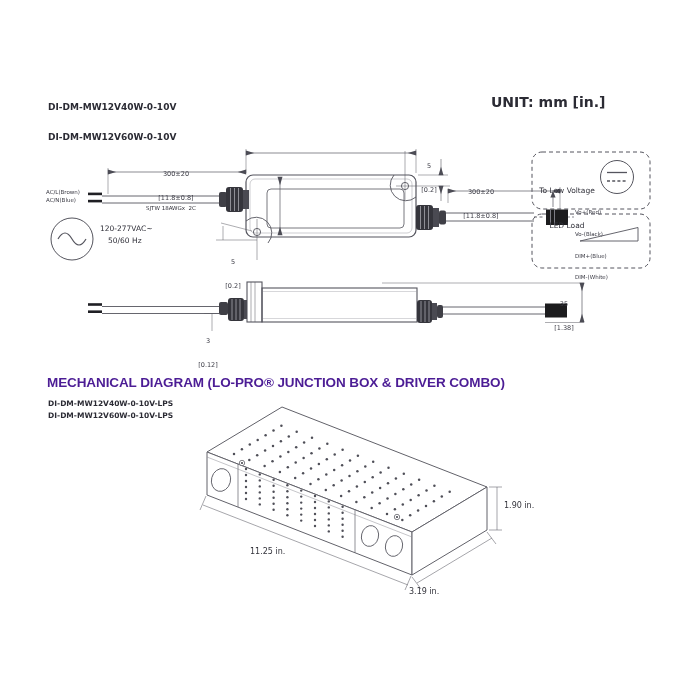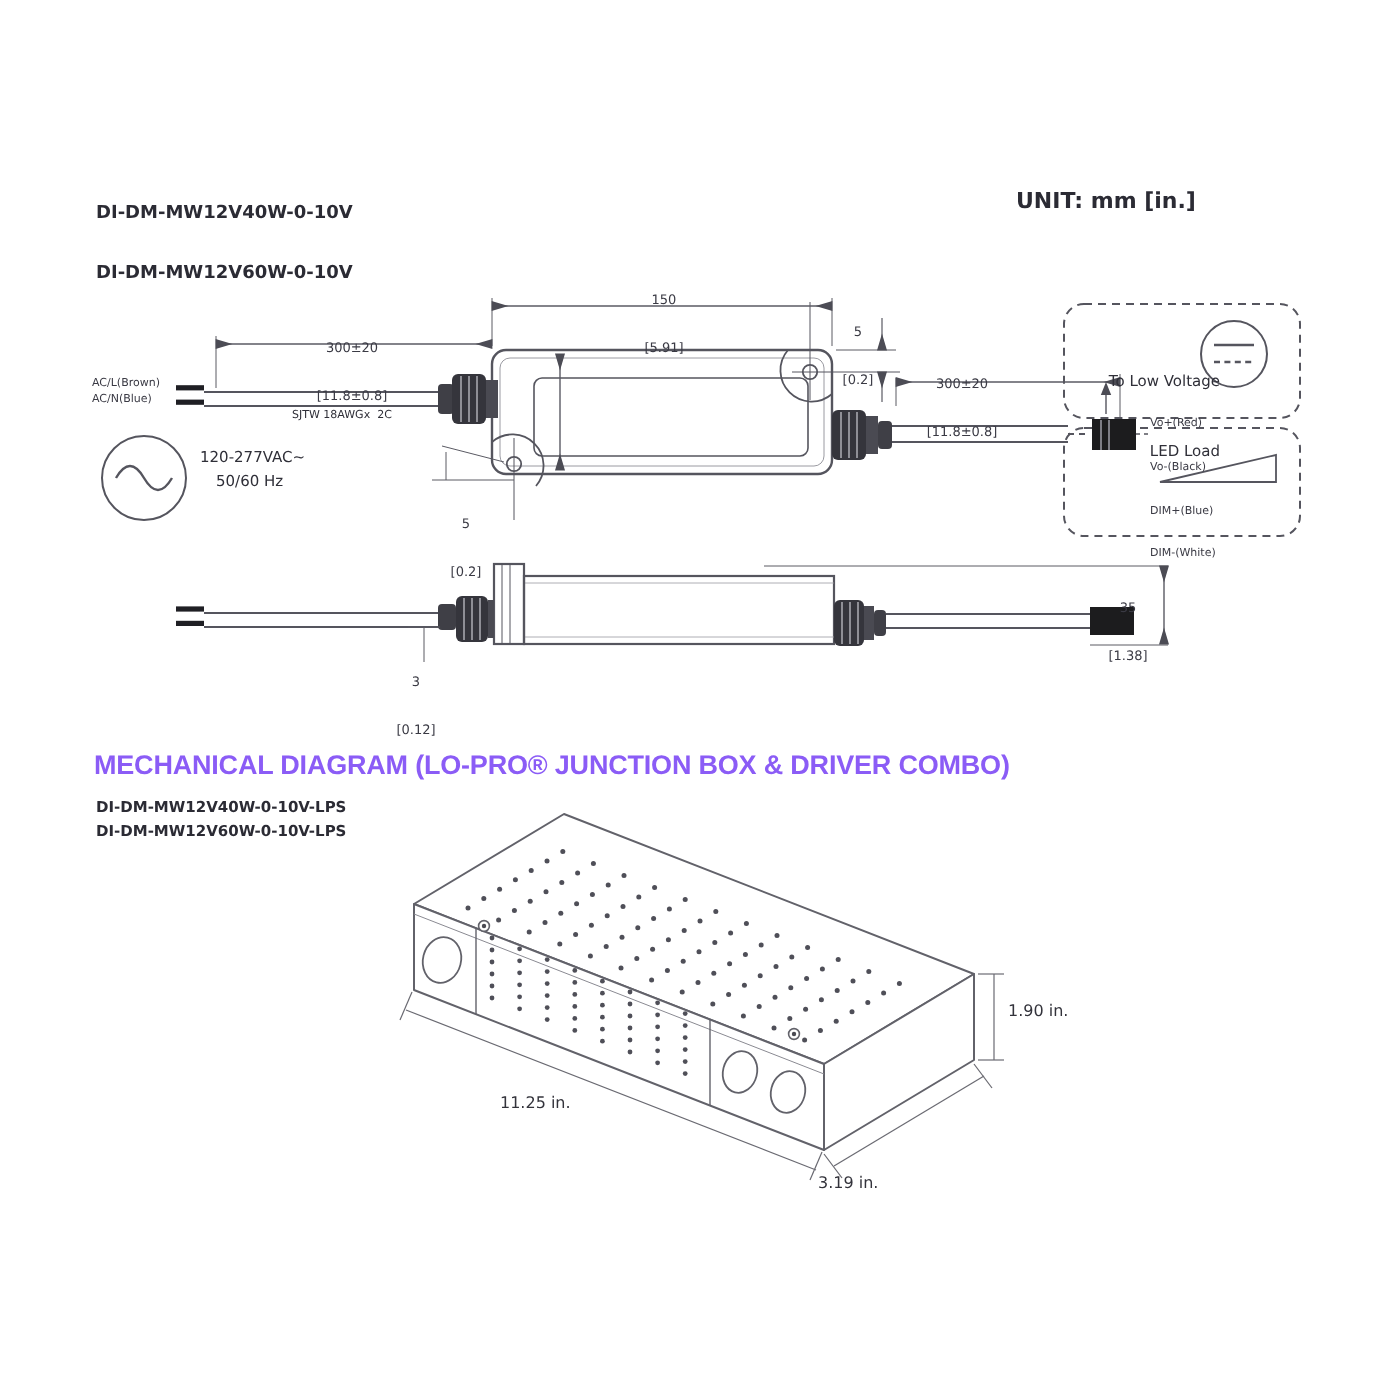--- a/index.html
+++ b/index.html
@@ -5,23 +5,23 @@
   html,body{margin:0;padding:0;background:#fff;}
   .canvas{position:relative;width:700px;height:700px;background:#fff;overflow:hidden;
           font-family:"DejaVu Sans",sans-serif;}
   svg{position:absolute;left:0;top:0;}
   .lbl{position:absolute;white-space:pre;color:#3a3a44;}
   .b{font-weight:bold;color:#2b2b34;}
   .dim{position:absolute;text-align:center;font-size:6.5px;line-height:8px;color:#3a3a44;white-space:pre;}
   .f55{font-size:5.5px;line-height:7px;}
   .f75{font-size:7.5px;}
   .heading{font-family:"Liberation Sans","DejaVu Sans",sans-serif;font-weight:bold;
-           font-size:13.5px;color:#8b5cf6;letter-spacing:-0.1px;}
+           font-size:13.5px;color:#4c1d95;letter-spacing:-0.1px;}
   .boxdim{font-size:8px;color:#33333b;}
-  .center{text-align:right;}
+  .center{text-align:center;}
 </style>
 </head>
 <body>
 
 <div class="canvas">
 
 <svg width="700" height="700" viewBox="0 0 700 700">
   <defs>
     <marker id="ar" markerWidth="10" markerHeight="8" refX="9" refY="4" orient="auto-start-reverse" markerUnits="userSpaceOnUse">
       <path d="M0.8,4 L9.2,1.5 L9.2,6.5 Z" fill="#4c4c55"></path>
@@ -310,26 +310,22 @@
       <line x1="487" y1="532" x2="496" y2="544"></line>
       <line x1="497" y1="487" x2="497" y2="530"></line>
       <line x1="489" y1="487" x2="502" y2="487"></line>
       <line x1="489" y1="530" x2="502" y2="530"></line>
     </g>
   </g>
 </svg>
 
 <div class="lbl b" style="left:48px;top:102px;font-size:9px;">DI-DM-MW12V40W-0-10V</div>
 <div class="lbl b" style="left:48px;top:132px;font-size:9px;">DI-DM-MW12V60W-0-10V</div>
-<div class="lbl b" style="left:508px;top:94px;font-size:11px;">UNIT: mm [in.]</div>
-
-<div class="dim" style="left:302px;top:130px;width:60px;">
-  <div>150</div>
-  <div>[5.91]</div>
-</div>
+<div class="lbl b" style="left:491px;top:94px;font-size:14px;">UNIT: mm [in.]</div>
+
 <div class="dim" style="left:407px;top:146px;width:44px;">
   <div>5</div>
   <div>[0.2]</div>
 </div>
 <div class="dim" style="left:136px;top:154px;width:80px;">
   <div>300±20</div>
   <div>[11.8±0.8]</div>
 </div>
 <div class="dim" style="left:441px;top:172px;width:80px;">
   <div>300±20</div>

